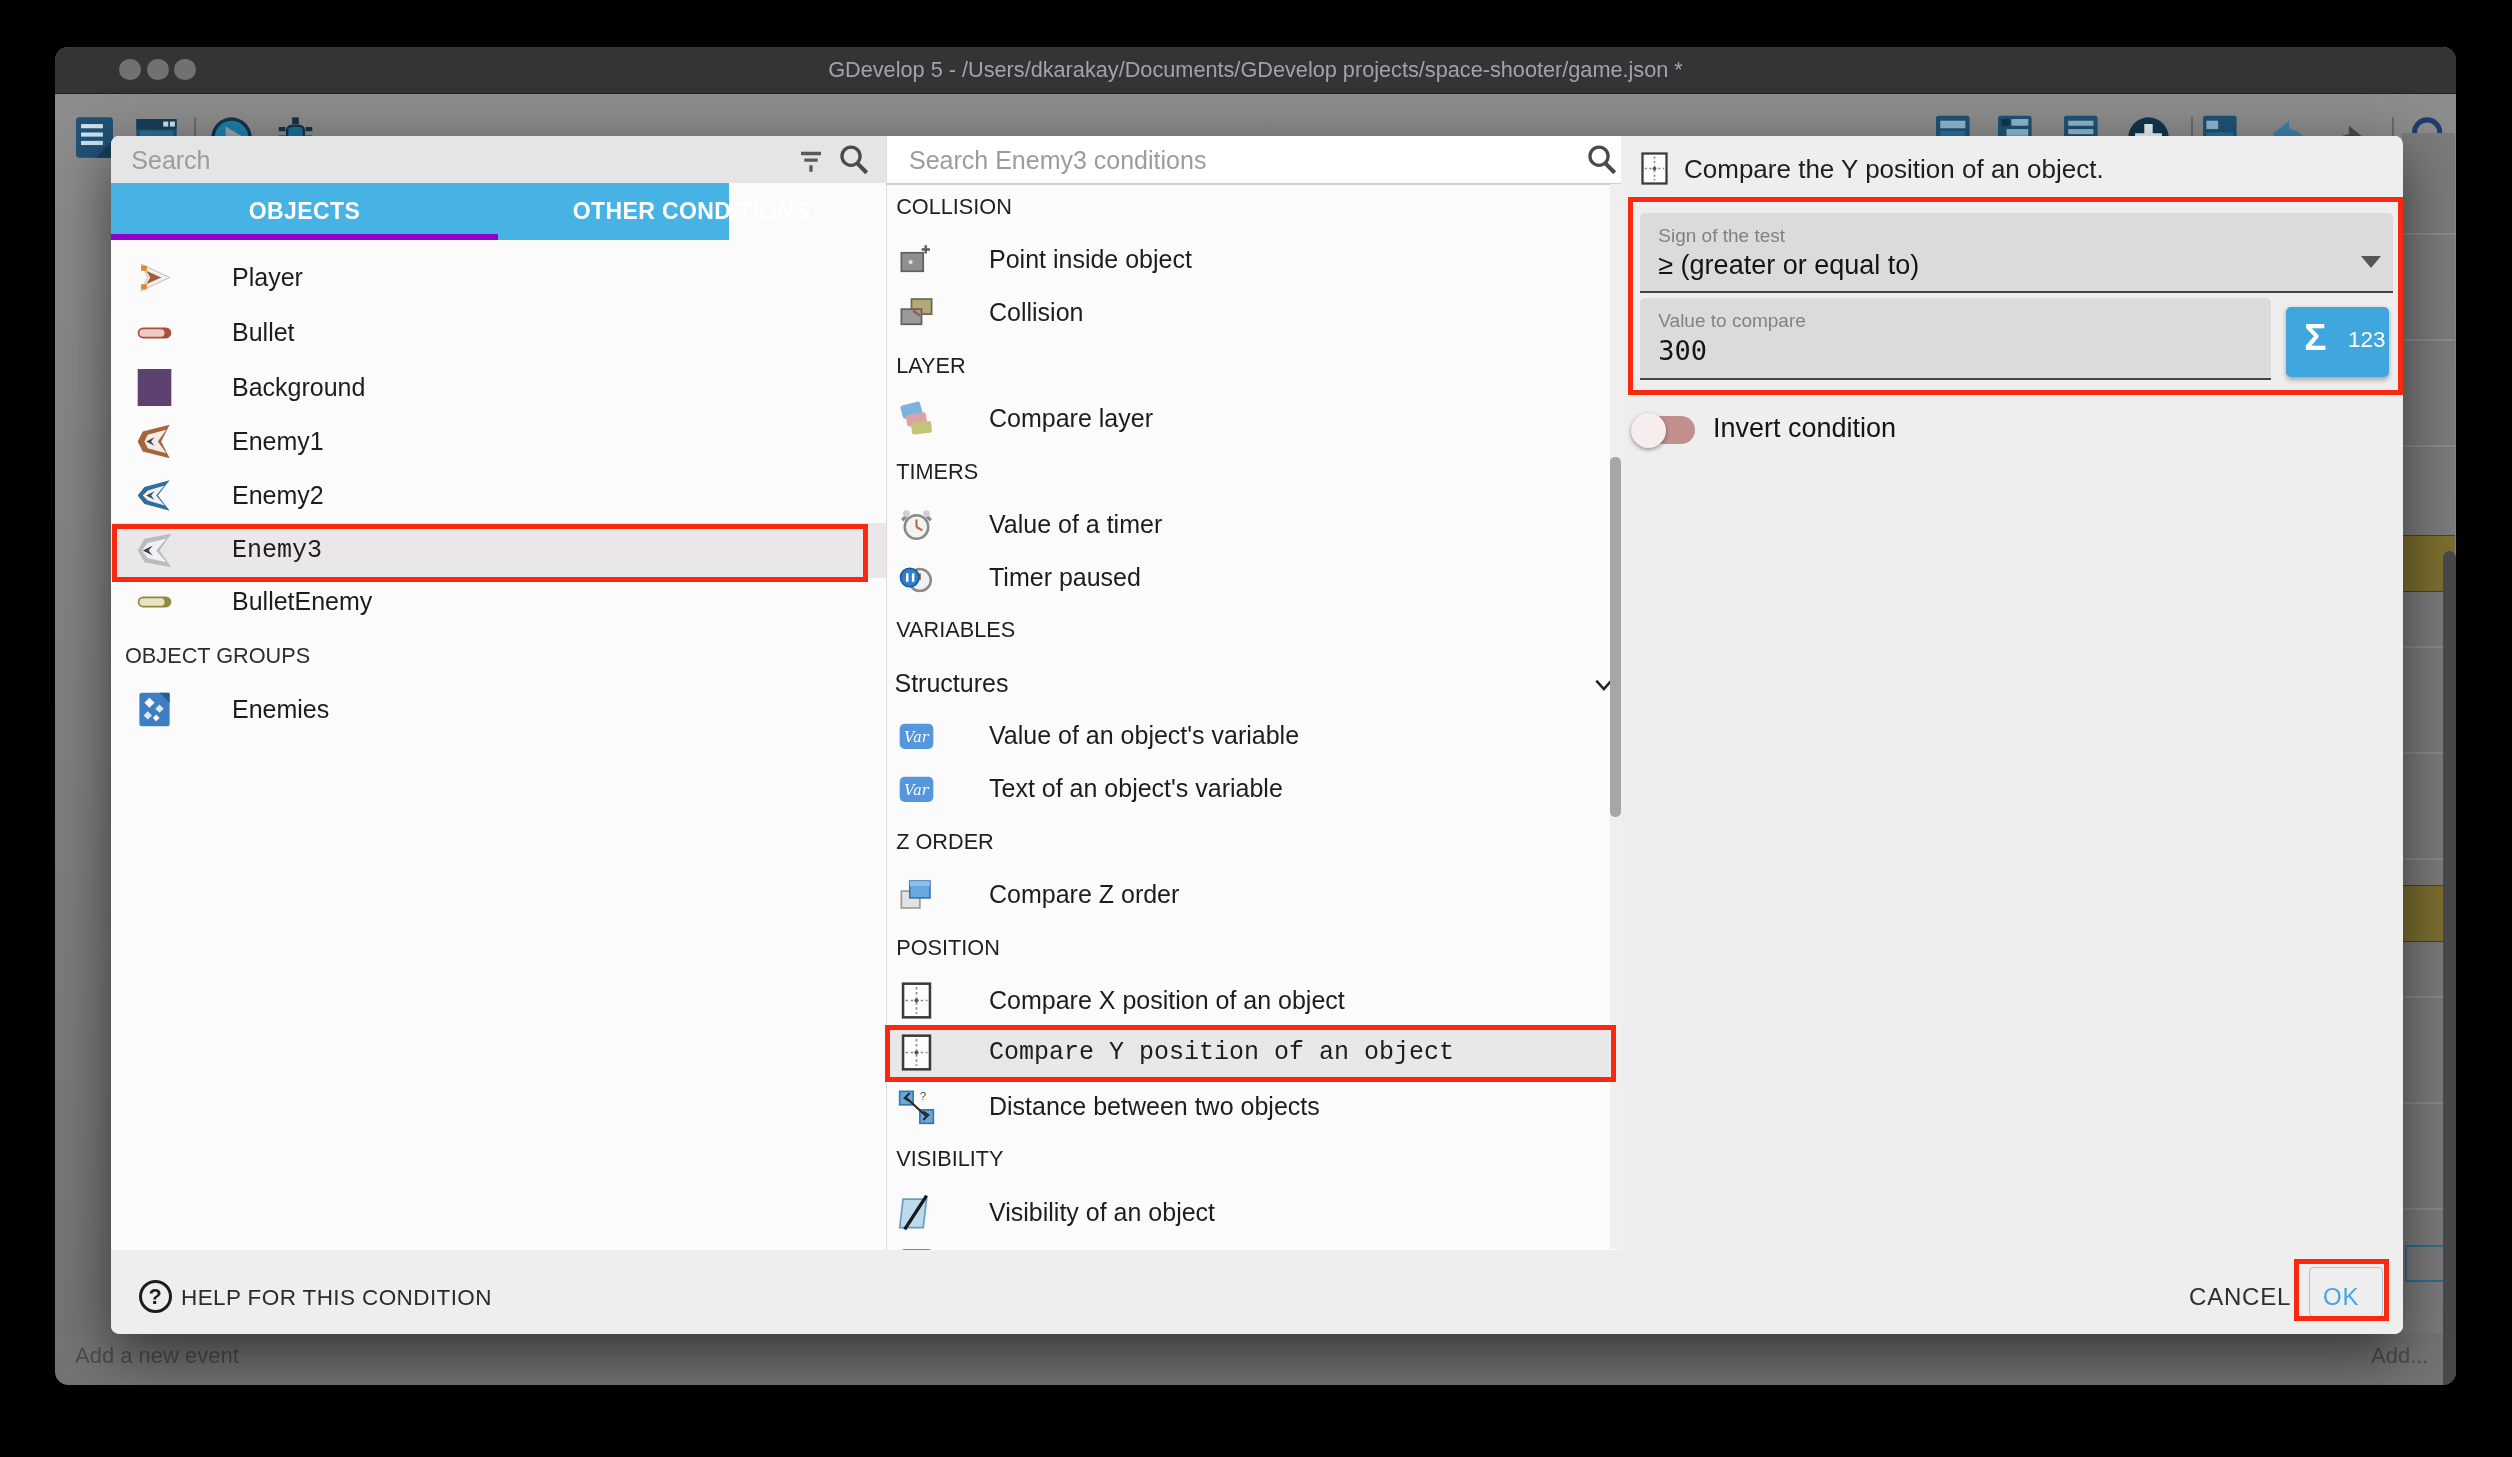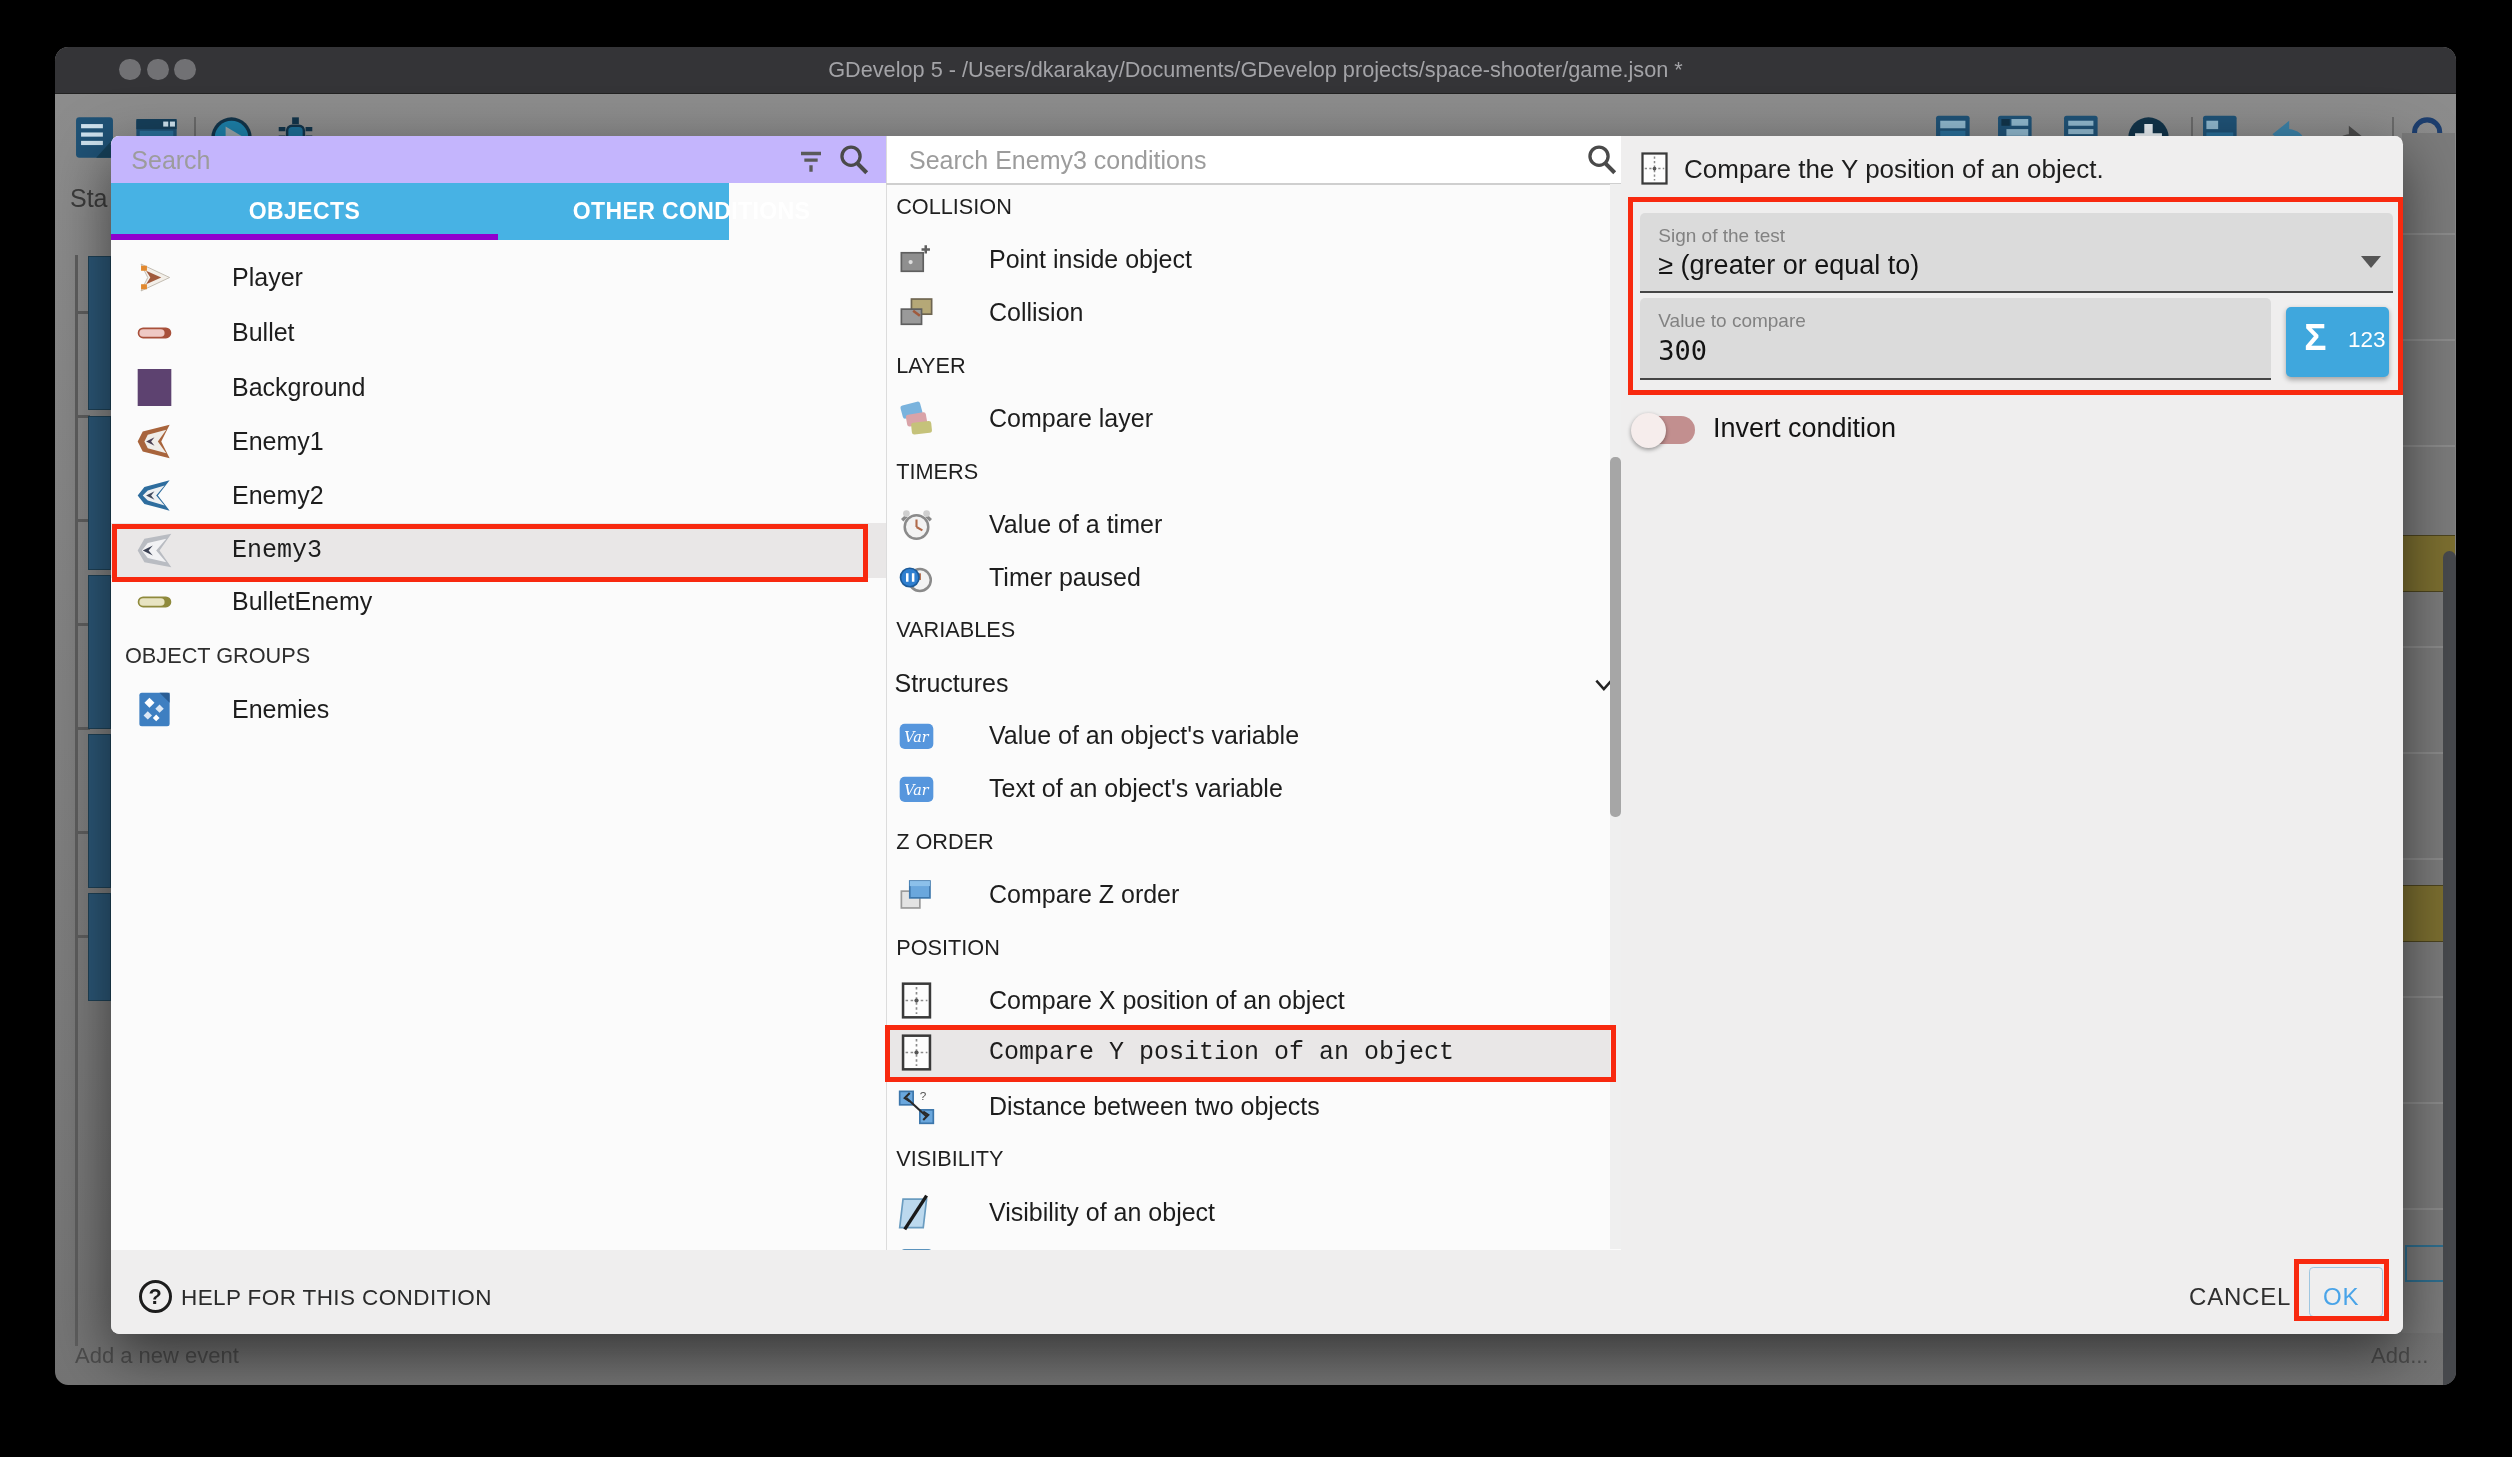--- a/index.html
+++ b/index.html
@@ -23,21 +23,21 @@
   .ev-olive{position:absolute;left:0;width:100%;background:#7c6f30;border-top:1.7px solid #4c441e;border-bottom:1.7px solid #4c441e;box-sizing:border-box;}
   .ev-teal{position:absolute;left:3.3px;width:43px;height:37px;border:2.5px solid #2e6e8e;box-sizing:border-box;}
   .ev-scroll{position:absolute;left:41px;top:418px;width:12.5px;height:880px;background:#47494d;border-radius:6.7px;}
   .add-label{position:absolute;top:1296px;font-size:22px;color:#4d4d4d;}
   
   .dialog{position:absolute;left:111px;top:136px;width:2292px;height:1198px;background:#efeeee;
           border-radius:8.3px;box-shadow:0 20px 58px rgba(0,0,0,.55);overflow:hidden;}
   .panel-left{position:absolute;left:0;top:0;width:775px;height:1114px;background:#fbfbfb;}
   .panel-mid{position:absolute;left:775px;top:0;width:736px;height:1114px;background:#fbfbfb;border-left:1.7px solid #dcdcdc;border-right:1.7px solid #d6d6d6;box-sizing:border-box;overflow:hidden;}
   .panel-right{position:absolute;left:1510px;top:0;width:781px;height:1114px;background:#efeeee;}
-  .search-row{position:absolute;left:0;top:0;width:100%;height:47px;background:#c4b5fd;}
+  .search-row{position:absolute;left:0;top:0;width:100%;height:47px;background:#e5e5e5;}
   .search-input{position:absolute;left:18.3px;top:5px;width:70%;height:37px;border:0;outline:none;font-size:25px;color:#333;background:transparent;font-family:"Liberation Sans",sans-serif;}
   .search-input::placeholder{color:#9c9c9c;}
   .tabbar{position:absolute;left:0;top:47px;width:618px;height:57px;background:#47b2e4;}
   .tab{position:absolute;top:0;height:57px;line-height:57px;width:387px;text-align:center;color:#fff;font-size:23px;font-weight:bold;letter-spacing:0.4px;}
   .tab-underline{position:absolute;left:0;top:51px;width:387px;height:5.8px;background:#8f00ce;}
   .obj-row{position:absolute;left:0;width:775px;height:55px;}
   .obj-row .icon{position:absolute;left:25px;top:9.2px;width:37px;height:37px;}
   .obj-row .lbl{position:absolute;left:121px;top:0;line-height:55px;font-size:25px;color:#1d1d1d;white-space:nowrap;}
   .row-selected{background:#e9e7e7;font-family:Liberation Mono, monospace;}
   .group-header{position:absolute;left:14px;width:750px;height:55px;line-height:55px;font-size:21.7px;color:#2e2e2e;}
@@ -179,36 +179,20 @@
         </svg>
     </div>
     <div class="tb-divider" style="left:2337px"></div>
     <div class="toolbar-icon" style="left:2352px">
       <svg class="svgicon" viewBox="0 0 56 56">
           <circle cx="24" cy="22" r="15" fill="none" stroke="#1d3e6e" stroke-width="6"></circle>
           <line x1="34" y1="34" x2="48" y2="50" stroke="#1d3e6e" stroke-width="8"></line>
         </svg>
     </div>
 
-    <div class="left-strip">
-      <div class="sta">Sta</div>
-      <div class="tree-line"></div>
-      <div class="tree-tick" style="top:217px"></div>
-      <div class="tree-tick" style="top:321px"></div>
-      <div class="tree-tick" style="top:425px"></div>
-      <div class="tree-tick" style="top:529px"></div>
-      <div class="tree-tick" style="top:633px"></div>
-      <div class="tree-tick" style="top:737px"></div>
-      <div class="tree-tick" style="top:841px"></div>
-      <div class="tree-cell" style="top:162px;height:154px"></div>
-      <div class="tree-cell" style="top:322px;height:154px"></div>
-      <div class="tree-cell" style="top:481px;height:154px"></div>
-      <div class="tree-cell" style="top:640px;height:154px"></div>
-      <div class="tree-cell" style="top:799px;height:108px"></div>
-    </div>
 
     <div class="events-strip">
       <div class="ev-line" style="top:100px"></div>
       <div class="ev-line" style="top:206px"></div>
       <div class="ev-line" style="top:312px"></div>
       <div class="ev-olive" style="top:402px;height:57px"></div>
       <div class="ev-line" style="top:513px"></div>
       <div class="ev-line" style="top:619px"></div>
       <div class="ev-line" style="top:725px"></div>
       <div class="ev-olive" style="top:752px;height:57px"></div>

